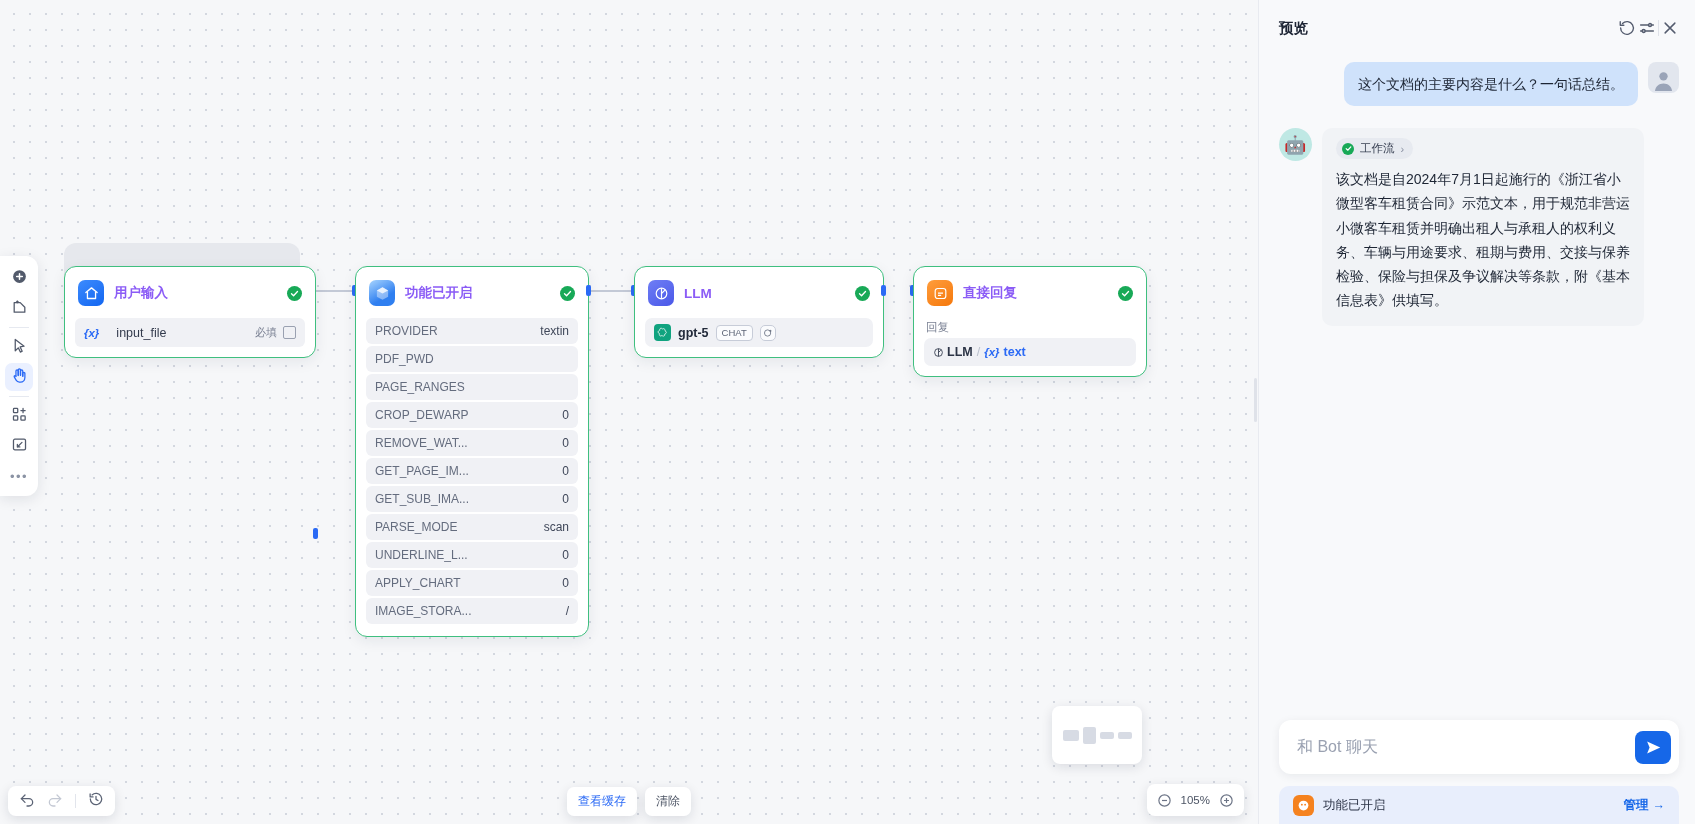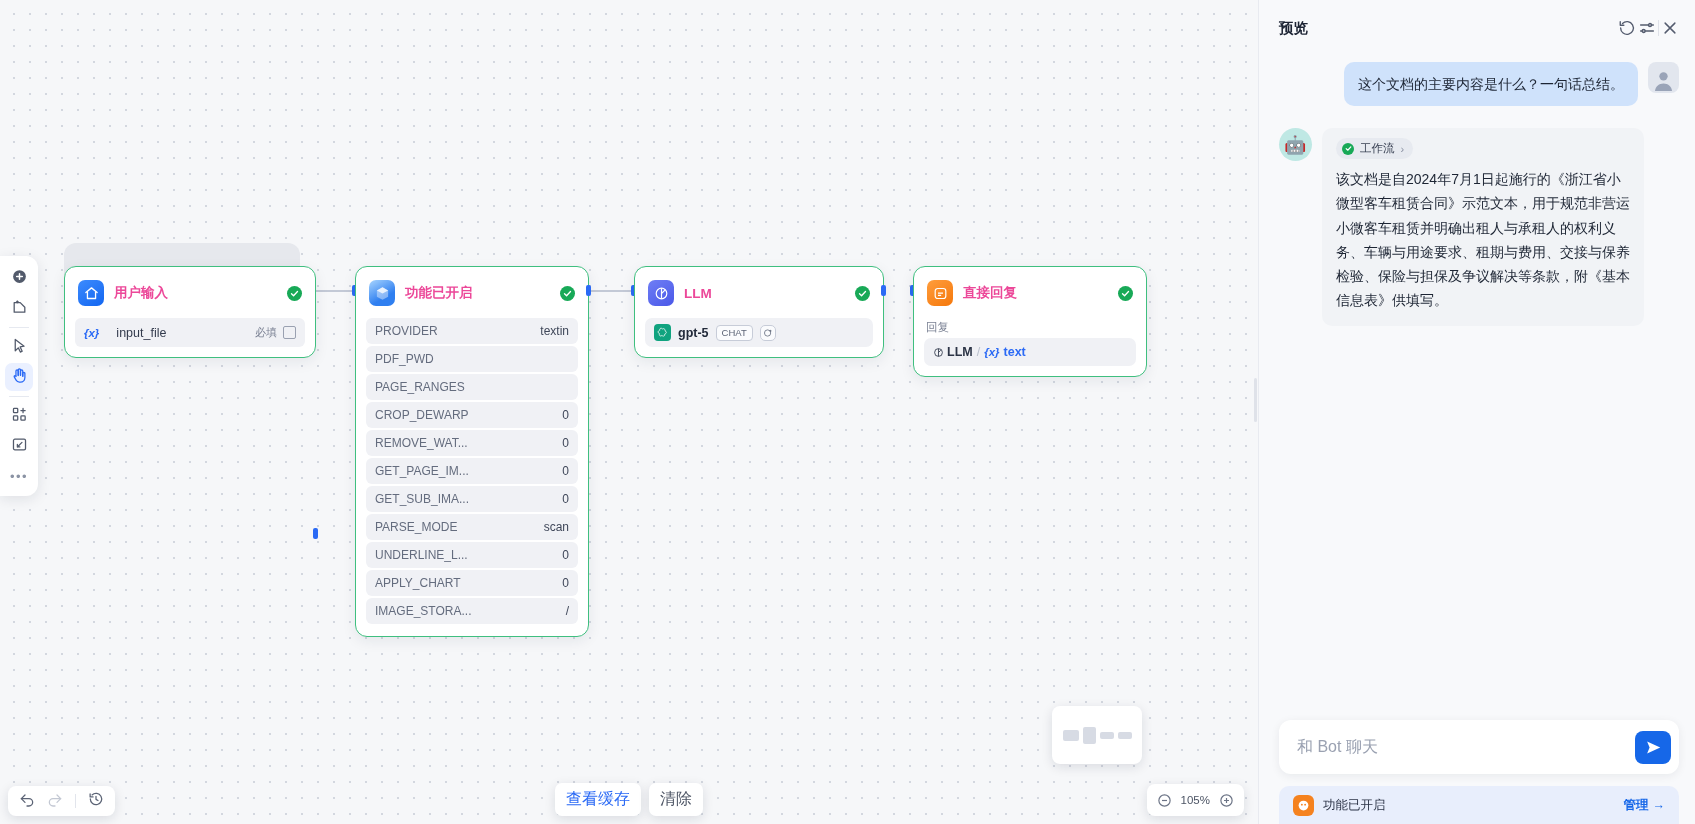--- a/index.html
+++ b/index.html
@@ -63,21 +63,21 @@
   }
   .node-icon {
     width: 26px; height: 26px; border-radius: 7px;
     display: flex; align-items: center; justify-content: center;
     flex: 0 0 26px; color: #fff;
   }
   .ic-blue { background: linear-gradient(145deg,#3d8bfd,#1266f1); }
   .ic-doc  { background: linear-gradient(150deg,#a8d5ff,#2f7ff0 65%); }
   .ic-purple { background: linear-gradient(145deg,#6f7ef5,#4a58e8); }
   .ic-orange { background: linear-gradient(145deg,#ff9d3c,#f5780c); }
-  .node-title { font-size: 13.5px; font-weight: bold; color: #ec4899; flex: 1; }
+  .node-title { font-size: 13.5px; font-weight: bold; color: #8b5cf6; flex: 1; }
   .check {
     width: 15px; height: 15px; border-radius: 50%;
     background: #18a957; display: flex; align-items: center;
     justify-content: center; flex: 0 0 15px;
   }
   .check svg { display: block; }
 
   .node-body { padding: 0 10px 10px; }
   .prop-row {
     display: flex; align-items: center; justify-content: space-between;
@@ -157,21 +157,21 @@
     font-size: 11.5px; color: #4d5565;
   }
   .zb-ic { width: 15px; height: 15px; color: #6c7486; cursor: pointer; }
 
   .bottombar {
     position: absolute; left: 50%; transform: translateX(-50%);
     bottom: 8px; display: flex; gap: 8px;
   }
   .bb-btn {
     background: #ffffff; border-radius: 7px; padding: 6px 11px;
-    font-size: 16px; box-shadow: 0 3px 12px rgba(20,28,48,.12);
+    font-size: 12px; box-shadow: 0 3px 12px rgba(20,28,48,.12);
     cursor: pointer; white-space: nowrap;
   }
   .bb-primary { color: #2b6af5; }
   .bb-plain { color: #4d5565; }
 
   .histbar {
     position: absolute; left: 8px; bottom: 8px;
     height: 30px; padding: 0 11px; background: #ffffff;
     border-radius: 8px; box-shadow: 0 3px 12px rgba(20,28,48,.12);
     display: flex; align-items: center; gap: 12px; color: #5b6375;

